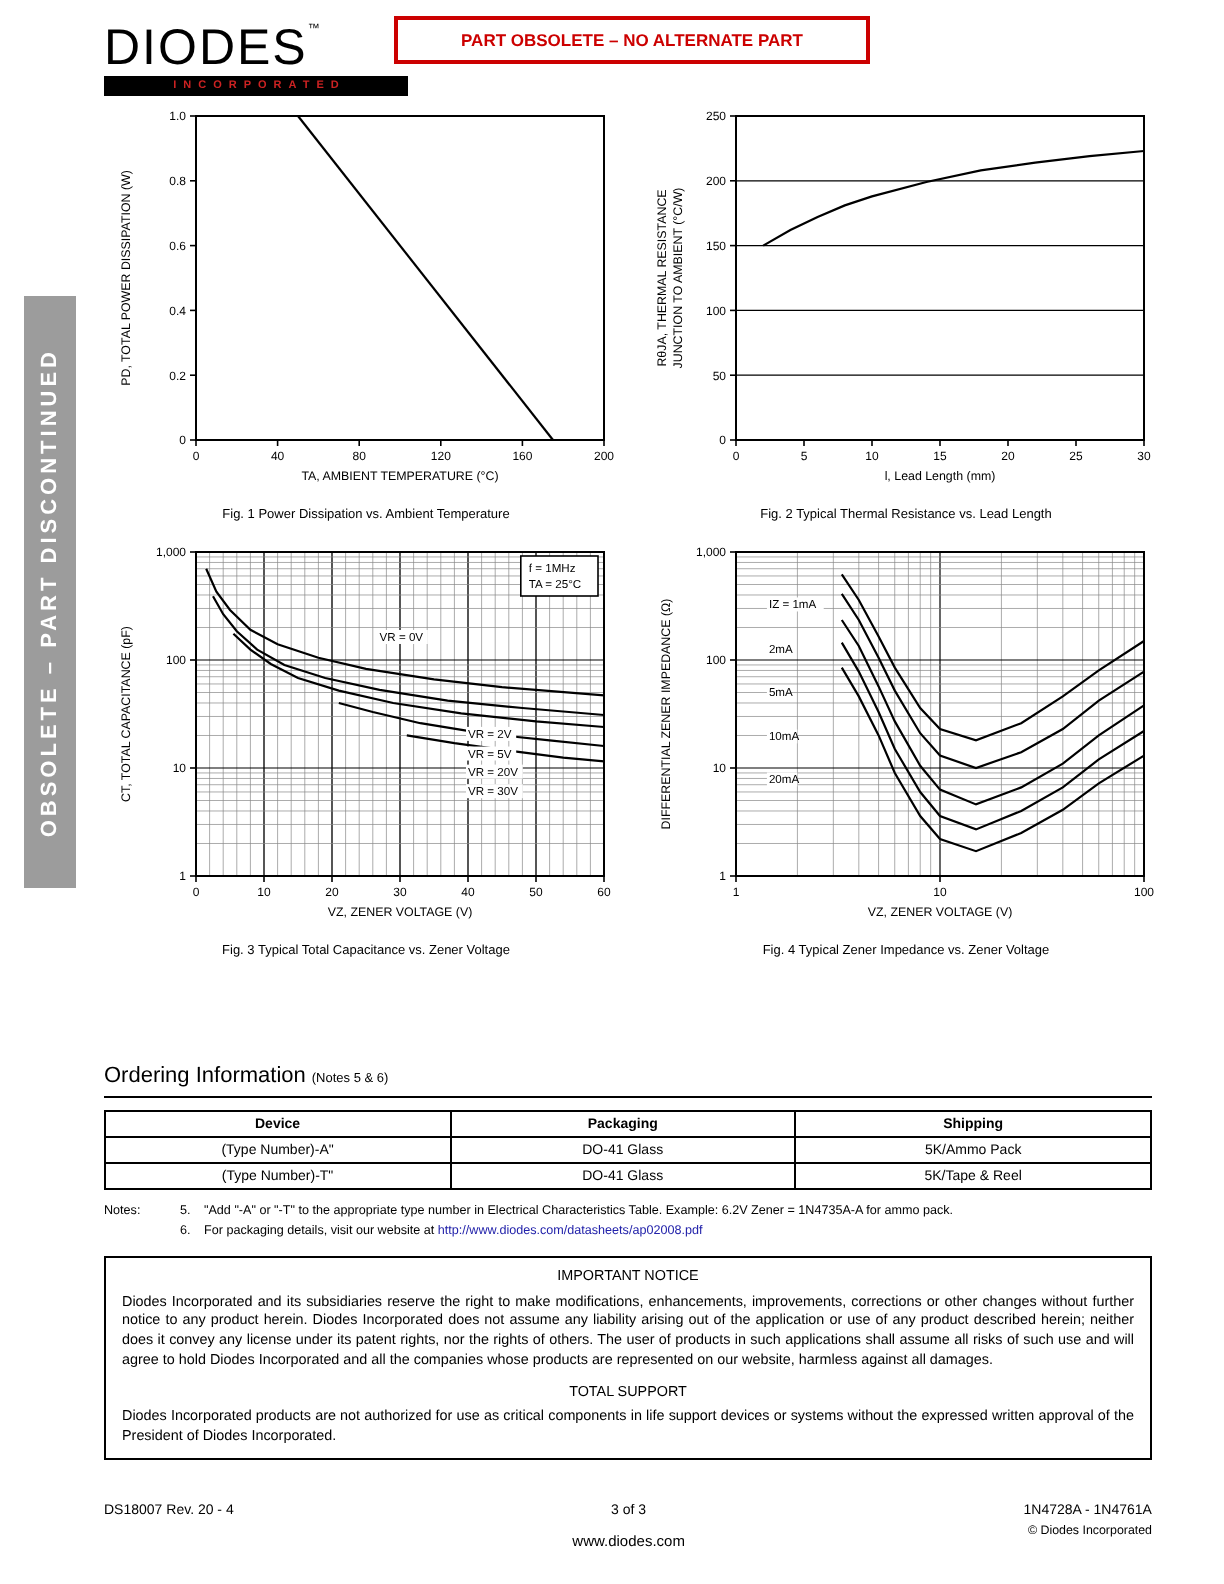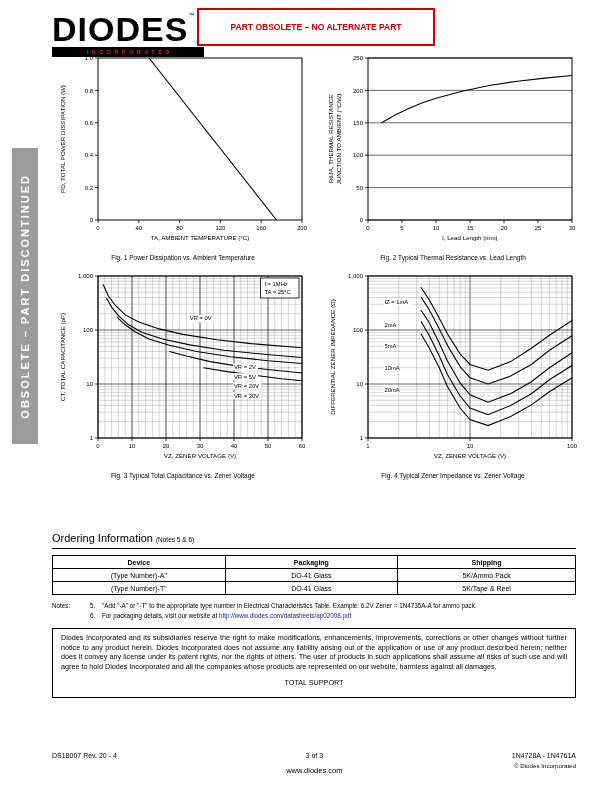--- a/index.html
+++ b/index.html
@@ -4,26 +4,26 @@
 <style>
   html,body{margin:0;padding:0;background:#fff;}
   .page{position:relative;width:612px;height:792px;background:#fff;font-family:"Liberation Sans",sans-serif;color:#000;overflow:hidden;}
 
   
   .sidebar{position:absolute;left:12px;top:148px;width:26px;height:296px;background:#9c9c9c;display:flex;align-items:center;justify-content:center;}
   .sidebar-text{writing-mode:vertical-rl;transform:rotate(180deg);color:#fff;font-weight:bold;font-size:11px;letter-spacing:2px;white-space:nowrap;}
 
   
   .logo{position:absolute;left:52px;top:12px;width:152px;}
-  .brand{font-size:34px;font-weight:bold;letter-spacing:1px;line-height:1;}
+  .brand{font-size:25px;font-weight:normal;letter-spacing:1px;line-height:1;}
   .tm{font-size:6px;vertical-align:top;}
   .incbar{background:#000;color:#cc2222;text-align:center;font-size:5.5px;letter-spacing:3.5px;padding:2px 0 2px 3.5px;margin-top:1px;font-weight:bold;}
 
   
-  .banner{position:absolute;left:197px;top:8px;width:238px;height:38px;border:2px solid #cc0000;box-sizing:border-box;display:flex;align-items:center;justify-content:center;text-align:center;color:#cc0000;font-weight:bold;font-size:8.5px;padding:0 20px;}
+  .banner{position:absolute;left:197px;top:8px;width:238px;height:24px;border:2px solid #cc0000;box-sizing:border-box;display:flex;align-items:center;justify-content:center;text-align:center;color:#cc0000;font-weight:bold;font-size:8.5px;padding:0 20px;}
 
   
   .chart{position:absolute;width:258px;}
   .chart svg{display:block;}
   .chart svg text{font-family:"Liberation Sans",sans-serif;fill:#000;}
   .caption{text-align:center;font-size:6.5px;margin-top:2px;}
   #chart0{left:54px;top:50px;}
   #chart1{left:324px;top:50px;}
   #chart2{left:54px;top:268px;}
   #chart3{left:324px;top:268px;}
@@ -384,22 +384,24 @@
         </div>
         <div class="note">
           <span class="note-num">6.</span>
           <span><span>For packaging details, visit our website at </span><a class="note-link">http://www.diodes.com/datasheets/ap02008.pdf</a></span>
         </div>
       </div>
     </div>
   </div>
 
   <div class="notice">
+    <div class="notice-title">IMPORTANT NOTICE</div>
     <div class="notice-body">Diodes Incorporated and its subsidiaries reserve the right to make modifications, enhancements, improvements, corrections or other changes without further notice to any product herein. Diodes Incorporated does not assume any liability arising out of the application or use of any product described herein; neither does it convey any license under its patent rights, nor the rights of others. The user of products in such applications shall assume all risks of such use and will agree to hold Diodes Incorporated and all the companies whose products are represented on our website, harmless against all damages.</div>
     <div class="life-title">TOTAL SUPPORT</div>
+    <div class="notice-body">Diodes Incorporated products are not authorized for use as critical components in life support devices or systems without the expressed written approval of the President of Diodes Incorporated.</div>
   </div>
 
   <div class="footer">
     <span class="f-left">DS18007 Rev. 20 - 4</span>
     <div class="f-center">
       <div>3 of 3</div>
       <div class="f-site">www.diodes.com</div>
     </div>
     <div class="f-right">
       <div>1N4728A - 1N4761A</div>

